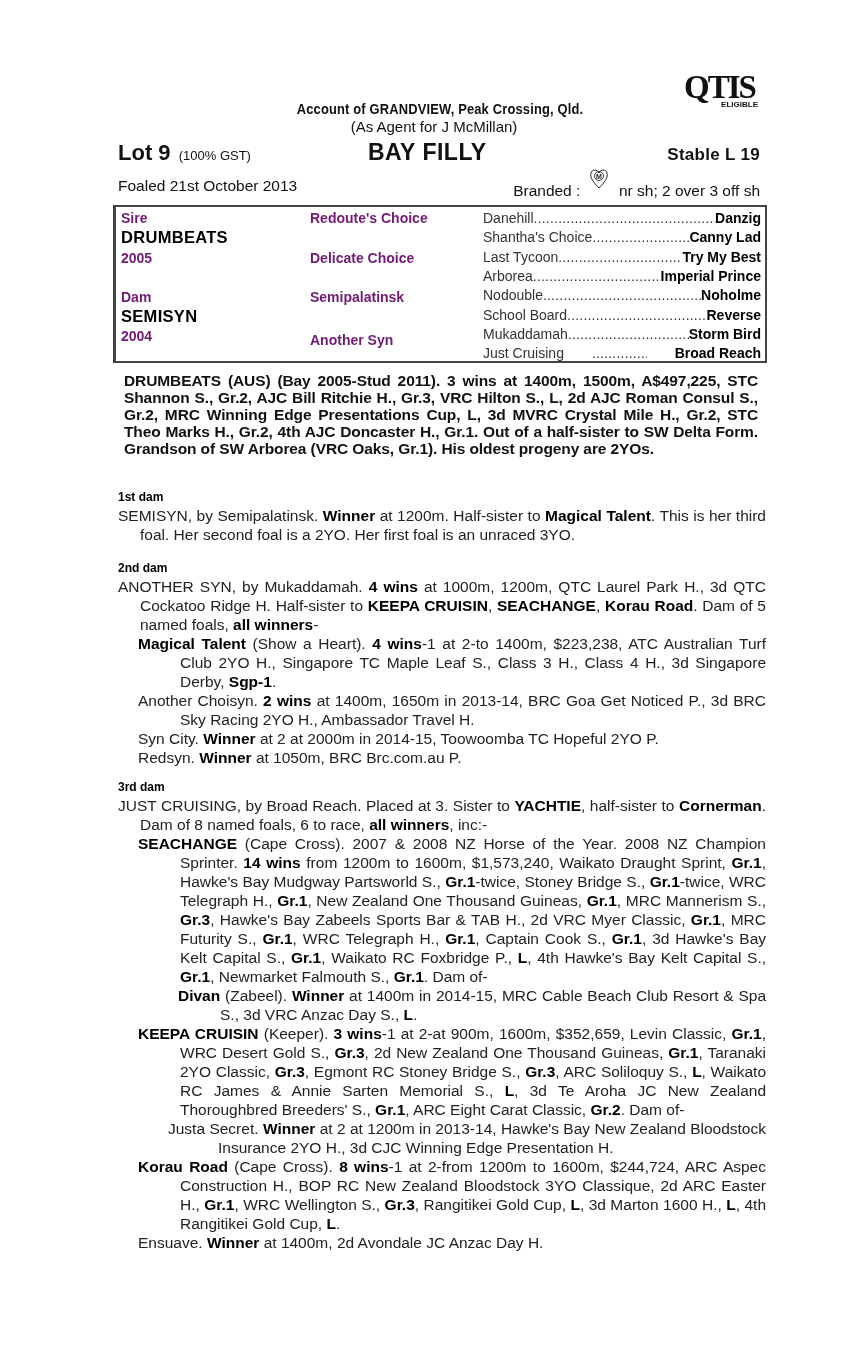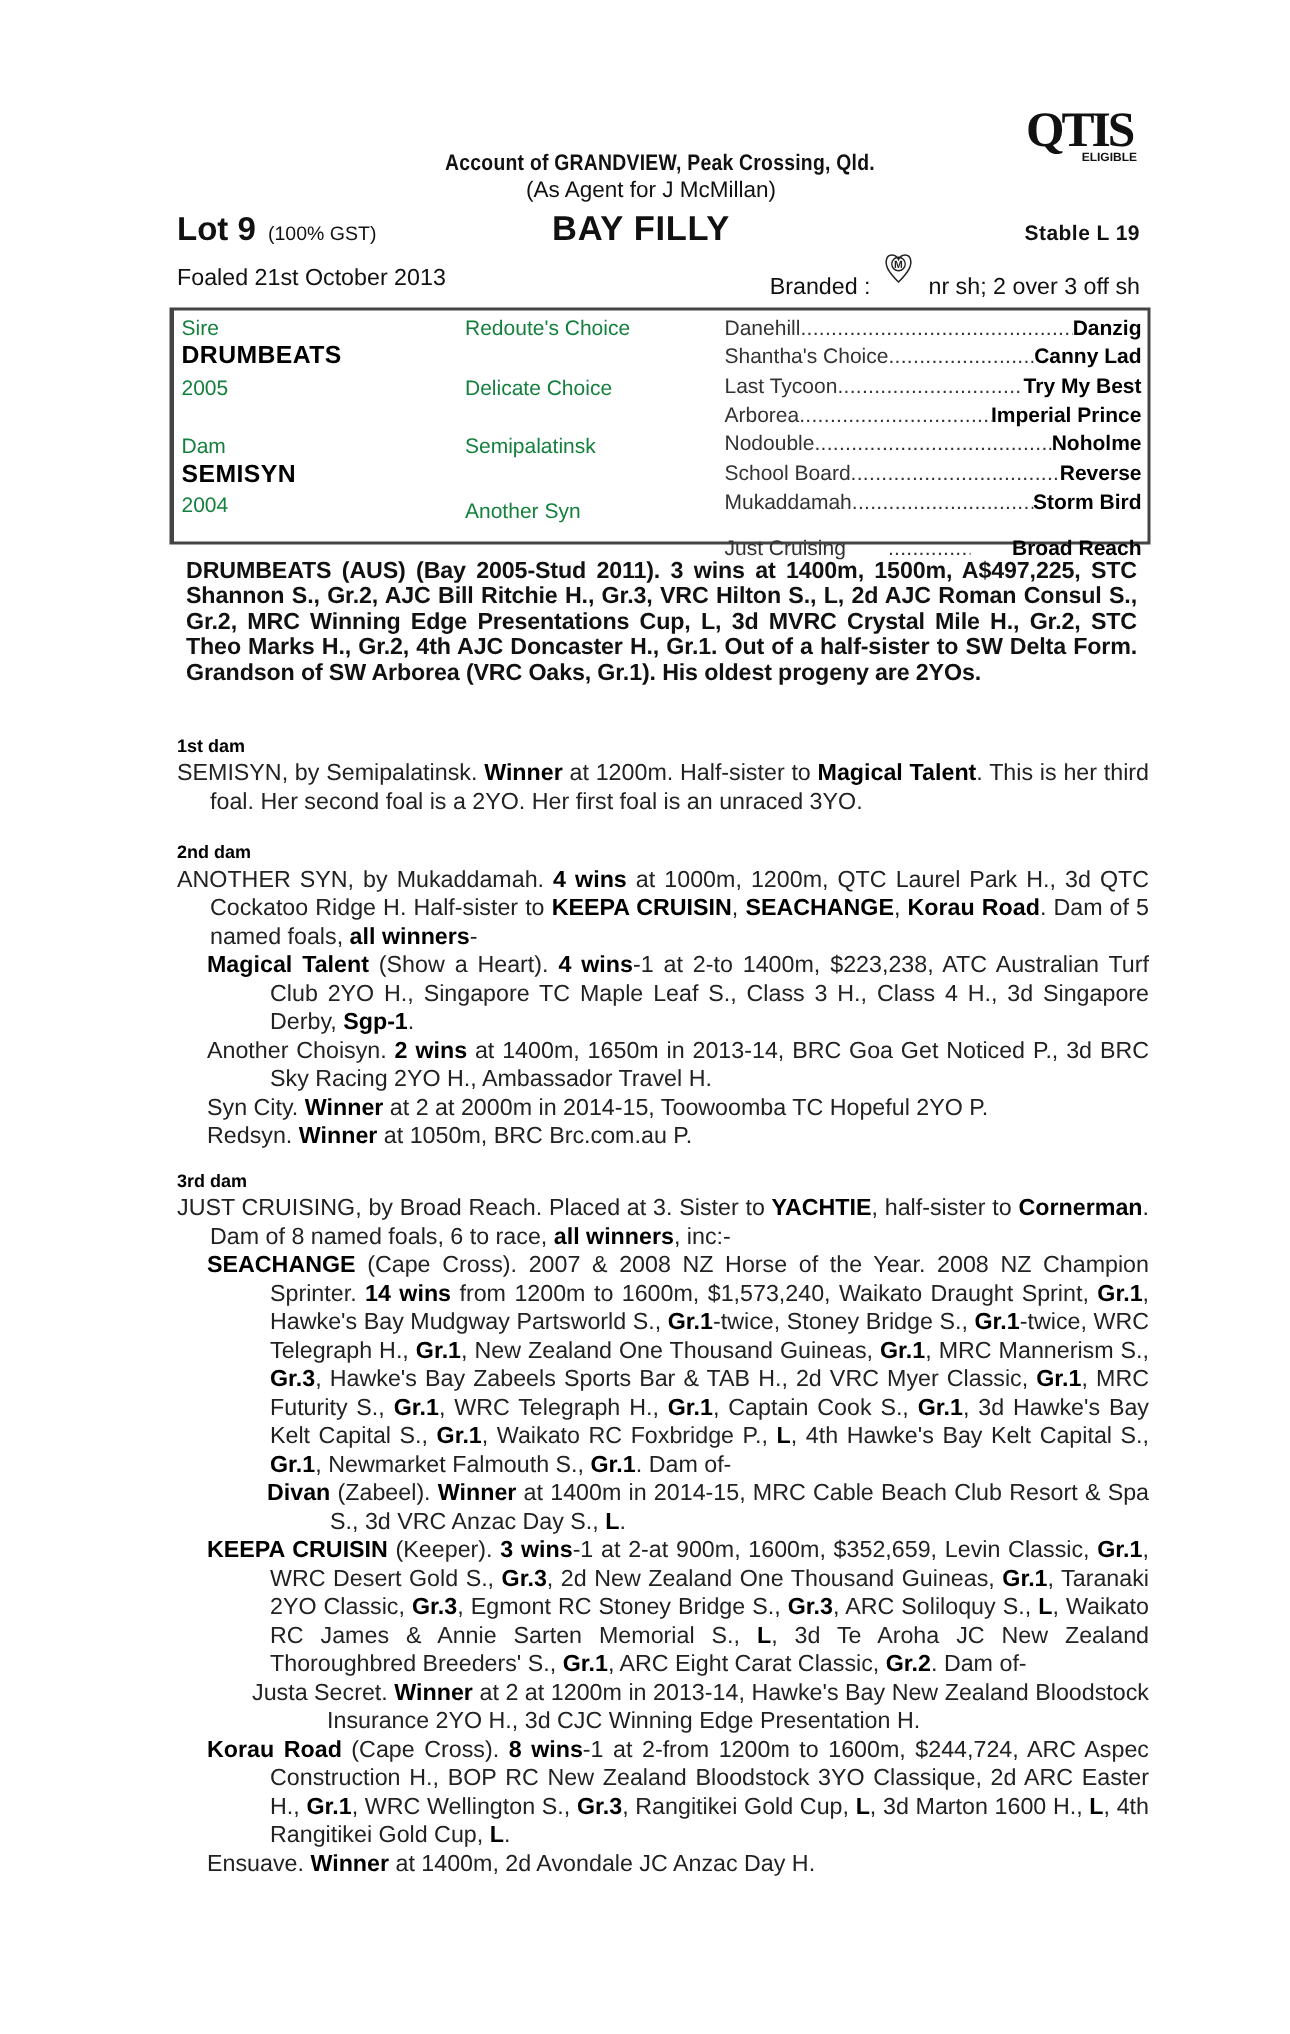--- a/index.html
+++ b/index.html
@@ -10,28 +10,28 @@
   .logo .qtis { position: absolute; left: 0; top: 0; font-family: "Liberation Serif", serif; font-size: 33px; font-weight: bold; letter-spacing: -2px; line-height: 30px; color: #111; }
   .logo .elig { position: absolute; right: 4px; top: 28px; font-family: "Liberation Sans", sans-serif; font-size: 8px; font-weight: bold; line-height: 9px; letter-spacing: 0px; }
 
   .account { position: absolute; left: 0; width: 880px; top: 100px; text-align: center; font-family: "Liberation Sans", sans-serif; font-weight: bold; font-size: 15px; transform: scaleX(0.86); transform-origin: 440px 0; letter-spacing: 0.2px; }
   .agent { position: absolute; left: 0; width: 860px; top: 118px; text-align: center; font-size: 15px; padding-left: 0; }
   .agent span { display: inline-block; margin-left: 8px; }
 
   .lot { position: absolute; left: 118px; top: 140px; font-family: "Liberation Sans", sans-serif; font-weight: 900; font-size: 22px; line-height: 26px; }
   .lot .gst { font-weight: normal; font-size: 13px; margin-left: 2px; }
   .filly { position: absolute; left: 368px; top: 138px; font-weight: 900; font-size: 23px; line-height: 28px; letter-spacing: 0.5px; }
-  .stable { position: absolute; right: 100px; top: 144px; font-weight: 900; font-size: 14px; line-height: 22px; letter-spacing: 0.3px; text-align: center; }
+  .stable { position: absolute; right: 100px; top: 144px; font-weight: 900; font-size: 17px; line-height: 22px; letter-spacing: 0.3px; text-align: center; }
 
   .foaled { position: absolute; left: 118px; top: 176px; font-size: 15.5px; line-height: 20px; }
   .branded { position: absolute; right: 100px; top: 176px; font-size: 15.5px; line-height: 20px; white-space: nowrap; }
   .brand-mark { display: inline-block; width: 20px; height: 20px; vertical-align: -2px; margin: 0 6px 0 4px; position: relative; top: -8px; }
 
   .pedigree { position: absolute; left: 113px; top: 205px; width: 654px; height: 158px; border: 2px solid #444; border-left-width: 3px; box-sizing: border-box; }
-  .ped-cell { position: absolute; font-size: 14px; line-height: 18px; color: #15803d; white-space: nowrap; }
+  .ped-cell { position: absolute; font-size: 14px; line-height: 18px; color: #701a75; white-space: nowrap; font-weight: bold; }
   .ped-bold { position: absolute; font-family: "Liberation Sans", sans-serif; font-weight: 900; font-size: 16.5px; line-height: 20px; color: #000; letter-spacing: 0.3px; }
   .anc-row { position: absolute; left: 367px; width: 278px; font-size: 14px; line-height: 19.3px; display: flex; color: #333; }
   .anc-row .a { white-space: nowrap; }
   .anc-row .dots { flex: 1; overflow: hidden; white-space: nowrap; letter-spacing: 0.2px; }
   .anc-row .dots::after { content: "........................................................................................................"; }
   .anc-row .b { white-space: nowrap; }
 
   .sire-para { position: absolute; left: 124px; top: 372px; width: 634px; font-family: "Liberation Sans", sans-serif; font-weight: bold; font-size: 15.5px; line-height: 17px; text-align: justify; letter-spacing: -0.1px; }
 
   .section { position: absolute; left: 118px; width: 648px; font-size: 15.5px; line-height: 19px; color: #222; }
@@ -117,21 +117,21 @@
     <div class="anc-row" style="top:98.5px;">
         <span class="a">School Board</span>
         <span class="dots"></span>
         <span class="b">Reverse</span>
       </div>
     <div class="anc-row" style="top:117.8px;">
         <span class="a">Mukaddamah</span>
         <span class="dots"></span>
         <span class="b">Storm Bird</span>
       </div>
-    <div class="anc-row" style="top:149px;gap:28px;">
+    <div class="anc-row" style="top:137px;gap:28px;">
         <span class="a">Just Cruising</span>
         <span class="dots"></span>
         <span class="b">Broad Reach</span>
       </div>
   </div>
 
   <div class="sire-para">DRUMBEATS (AUS) (Bay 2005-Stud 2011). 3 wins at 1400m, 1500m, A$497,225, STC Shannon S., Gr.2, AJC Bill Ritchie H., Gr.3, VRC Hilton S., L, 2d AJC Roman Consul S., Gr.2, MRC Winning Edge Presentations Cup, L, 3d MVRC Crystal Mile H., Gr.2, STC Theo Marks H., Gr.2, 4th AJC Doncaster H., Gr.1. Out of a half-sister to SW Delta Form. Grandson of SW Arborea (VRC Oaks, Gr.1). His oldest progeny are 2YOs.</div>
 
   <div class="section" style="top:488px;">
     <div class="sec-head">1st dam</div>

